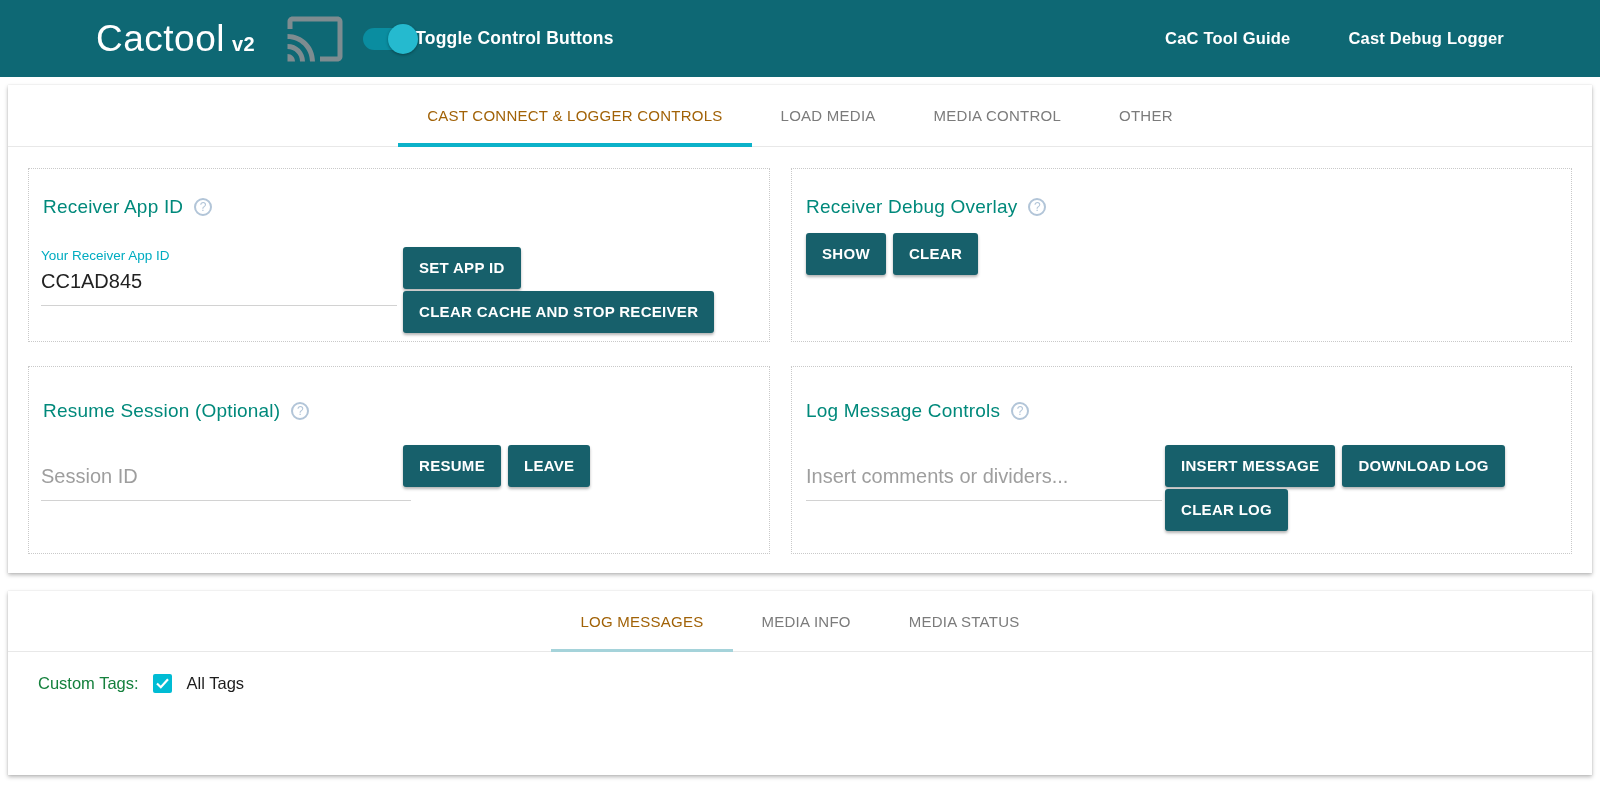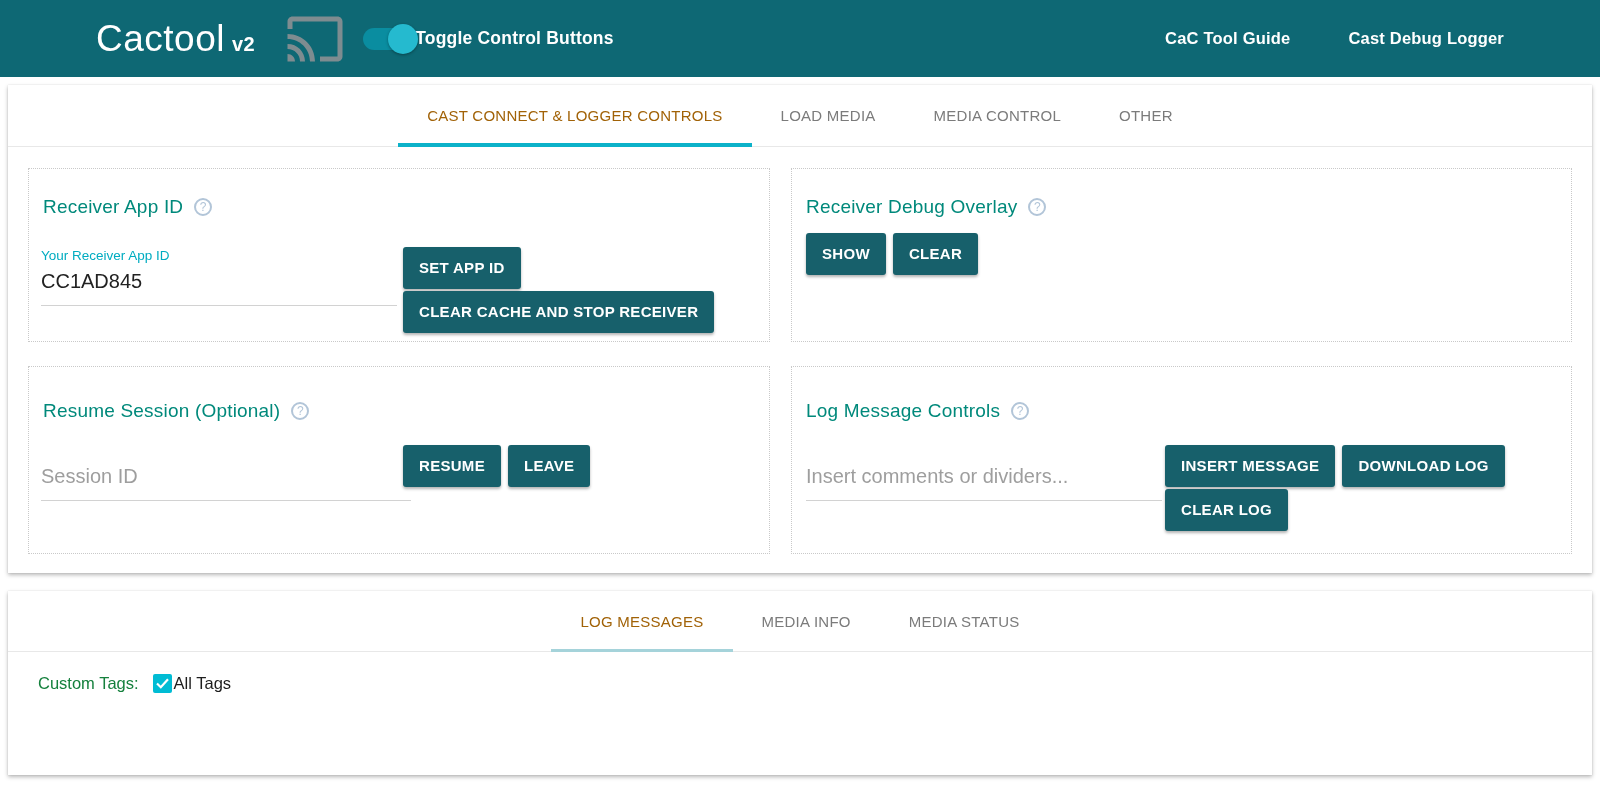--- a/index.html
+++ b/index.html
@@ -83,21 +83,21 @@
   .field-session{ left:12px; top:96px; width:370px; }
   .field-logmsg{ left:14px; top:96px; width:356px; }
 
   
   .log-filter{ display:flex; align-items:center; padding:22px 0 0 30px; }
   .log-filter-label{ font-size:16.5px; color:#15803d; }
   .checkbox{ width:19px; height:19px; border-radius:2px; margin-left:14px;
     background:var(--checkbox_cyan,#00bcd4); display:flex; align-items:center;
     justify-content:center; cursor:pointer; }
   .checkbox svg{ display:block; }
-  .checkbox-label{ font-size:16.5px; color:#1d1d1d; margin-left:2px; }
+  .checkbox-label{ font-size:16.5px; color:#1d1d1d; margin-left:15px; }
 </style>
 </head>
 <body>
 
 <header class="app-header">
   <div class="brand">
     <span>Cactool</span>
     <span class="version">v2</span>
   </div>
   <span class="cast-icon">

